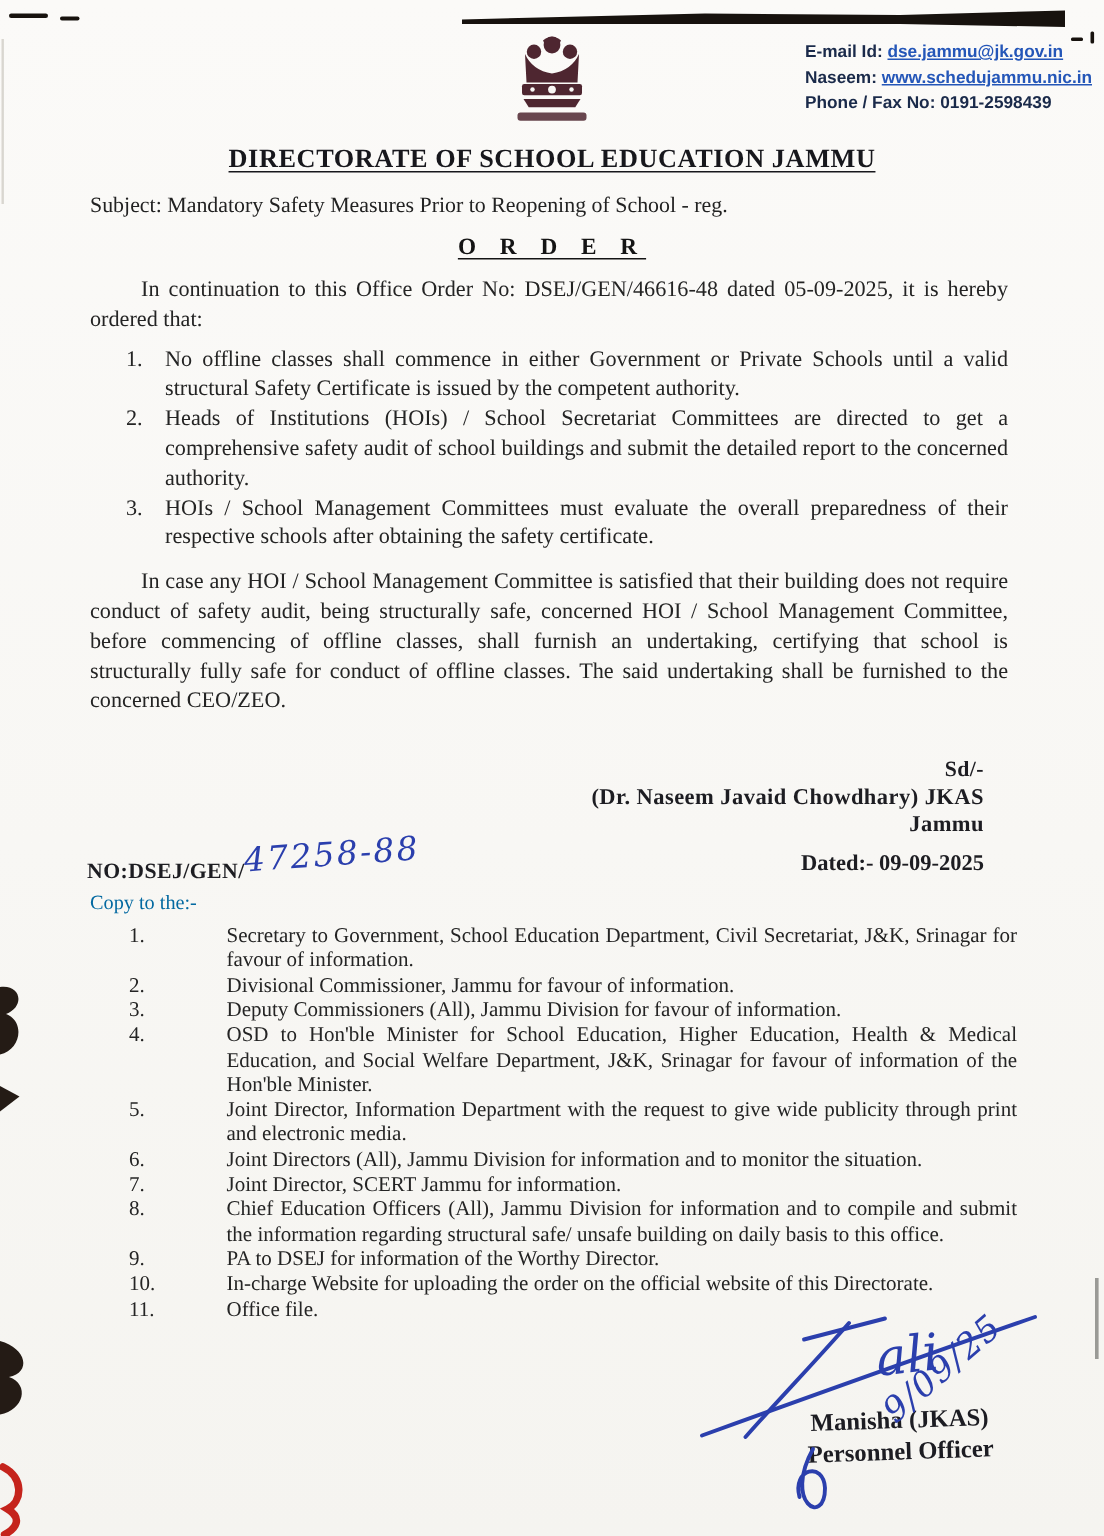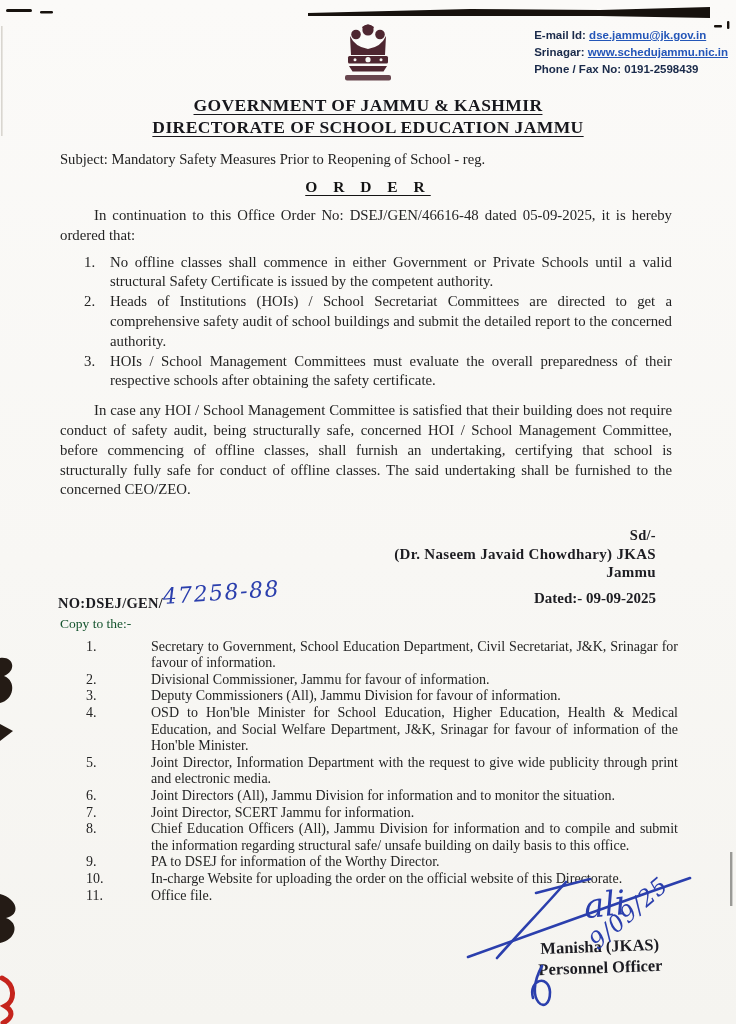--- a/index.html
+++ b/index.html
@@ -48,21 +48,21 @@
   .sig-sd { font-size:14.5px; }
 
   .refrow { display:flex; justify-content:space-between; align-items:flex-start; margin:6px 80px 0 58px; height:28px; }
   .no-label { font-weight:bold; font-size:14.5px; color:#1d1d22; letter-spacing:.3px; }
   .hand-no {
     display:inline-block; font-family:"DejaVu Serif", serif; font-style:italic;
     color:#2b3fad; font-size:22px; letter-spacing:1.5px;
     transform:rotate(-4deg) translateY(-4px); transform-origin:left center;
   }
   .dated { font-weight:bold; font-size:15px; color:#1d1d22; margin-top:2px; }
-  .copy-label { margin:0 12px 0 60px; font-size:13.5px; color:#14532d; }
+  .copy-label { margin:0 12px 0 60px; font-size:13.5px; color:#0369a1; }
 
   .copylist { margin:7px 58px 0 86px; }
   .copylist .cli { display:flex; font-size:14px; line-height:16.6px; color:#242424; }
   .copylist .num { flex:none; width:26px; }
   .copylist .txt { flex:1; text-align:justify;margin-left:39px; }
 
   .footer-sig {
     position:absolute; right:74px; top:936px; text-align:center;
     font-weight:bold; font-size:16.5px; line-height:21px; color:#1c1c22;
     transform:rotate(-2deg);
@@ -104,32 +104,31 @@
           <circle cx="46" cy="38.7" r="1.5"></circle>
         </g>
       </svg>
     </div>
     <div class="contact">
       <div>
         <span>E-mail Id:</span>
         <span class="lnk">dse.jammu@jk.gov.in</span>
       </div>
       <div>
-        <span>Srinagar:</span>
+        <span>Naseem:</span>
         <span class="lnk">www.schedujammu.nic.in</span>
       </div>
       <div>
         <span>Phone / Fax No:</span>
         <span>0191-2598439</span>
       </div>
     </div>
   </div>
 
   <div class="titles">
-    <div class="title-line">GOVERNMENT OF JAMMU &amp; KASHMIR</div>
     <div class="title-line">DIRECTORATE OF SCHOOL EDUCATION JAMMU</div>
   </div>
 
   <div class="subject">Subject: Mandatory Safety Measures Prior to Reopening of School - reg.</div>
   <div class="order-head">O R D E R</div>
 
   <div class="para">In continuation to this Office Order No: DSEJ/GEN/46616-48 dated 05-09-2025, it is hereby ordered that:</div>
 
   <div class="olist">
     <div class="li">

